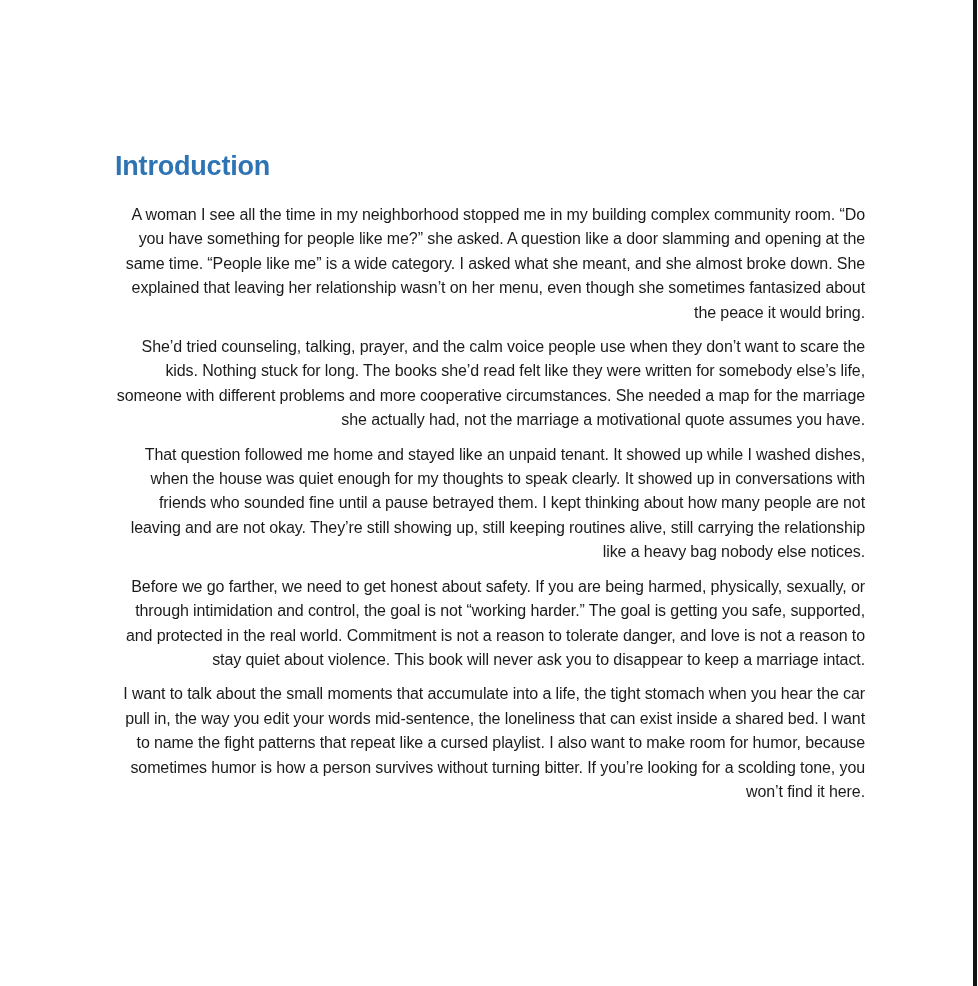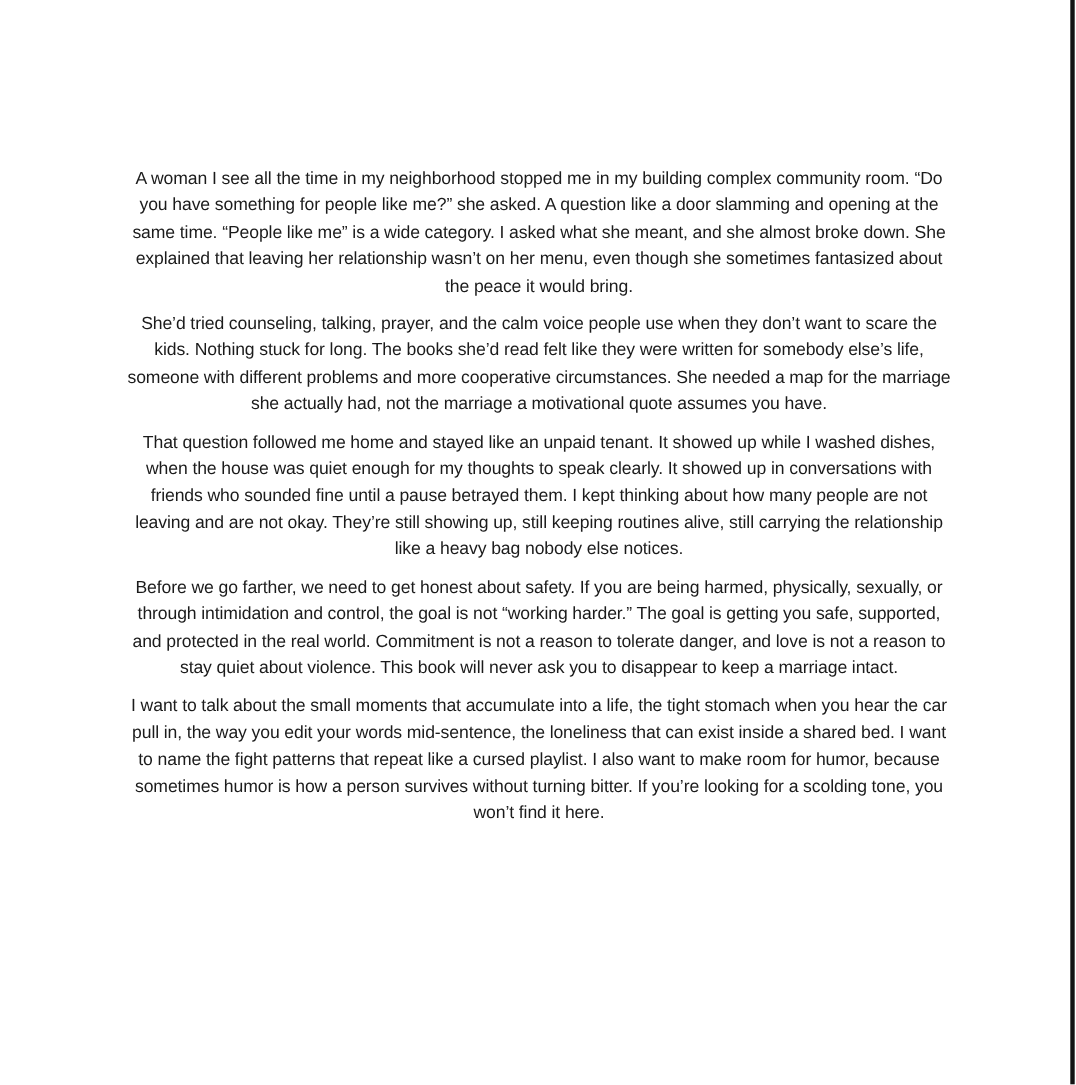--- a/index.html
+++ b/index.html
@@ -37,28 +37,29 @@
     letter-spacing: -0.2px;
     margin-bottom: 21px;
     font-family: "Liberation Sans", sans-serif;
   }
   .doc-paragraph {
     font-size: 16px;
     line-height: 24.4px;
     color: #1b1b1b;
     letter-spacing: -0.1px;
     margin-bottom: 10px;
-    text-align: center;
+    text-align: right;
   }
 </style>
 </head>
 <body>
 
 <div class="page">
   <div class="content">
+    <div class="doc-heading">Introduction</div>
     <p class="doc-paragraph">A woman I see all the time in my neighborhood stopped me in my building complex community room. “Do you have something for people like me?” she asked. A question like a door slamming and opening at the same time. “People like me” is a wide category. I asked what she meant, and she almost broke down. She explained that leaving her relationship wasn’t on her menu, even though she sometimes fantasized about the peace it would bring.</p>
     <p class="doc-paragraph">She’d tried counseling, talking, prayer, and the calm voice people use when they don’t want to scare the kids. Nothing stuck for long. The books she’d read felt like they were written for somebody else’s life, someone with different problems and more cooperative circumstances. She needed a map for the marriage she actually had, not the marriage a motivational quote assumes you have.</p>
     <p class="doc-paragraph">That question followed me home and stayed like an unpaid tenant. It showed up while I washed dishes, when the house was quiet enough for my thoughts to speak clearly. It showed up in conversations with friends who sounded fine until a pause betrayed them. I kept thinking about how many people are not leaving and are not okay. They’re still showing up, still keeping routines alive, still carrying the relationship like a heavy bag nobody else notices.</p>
     <p class="doc-paragraph">Before we go farther, we need to get honest about safety. If you are being harmed, physically, sexually, or through intimidation and control, the goal is not “working harder.” The goal is getting you safe, supported, and protected in the real world. Commitment is not a reason to tolerate danger, and love is not a reason to stay quiet about violence. This book will never ask you to disappear to keep a marriage intact.</p>
     <p class="doc-paragraph">I want to talk about the small moments that accumulate into a life, the tight stomach when you hear the car pull in, the way you edit your words mid-sentence, the loneliness that can exist inside a shared bed. I want to name the fight patterns that repeat like a cursed playlist. I also want to make room for humor, because sometimes humor is how a person survives without turning bitter. If you’re looking for a scolding tone, you won’t find it here.</p>
   </div>
   <div class="edge-line"></div>
 </div>
 
 </body></html>

